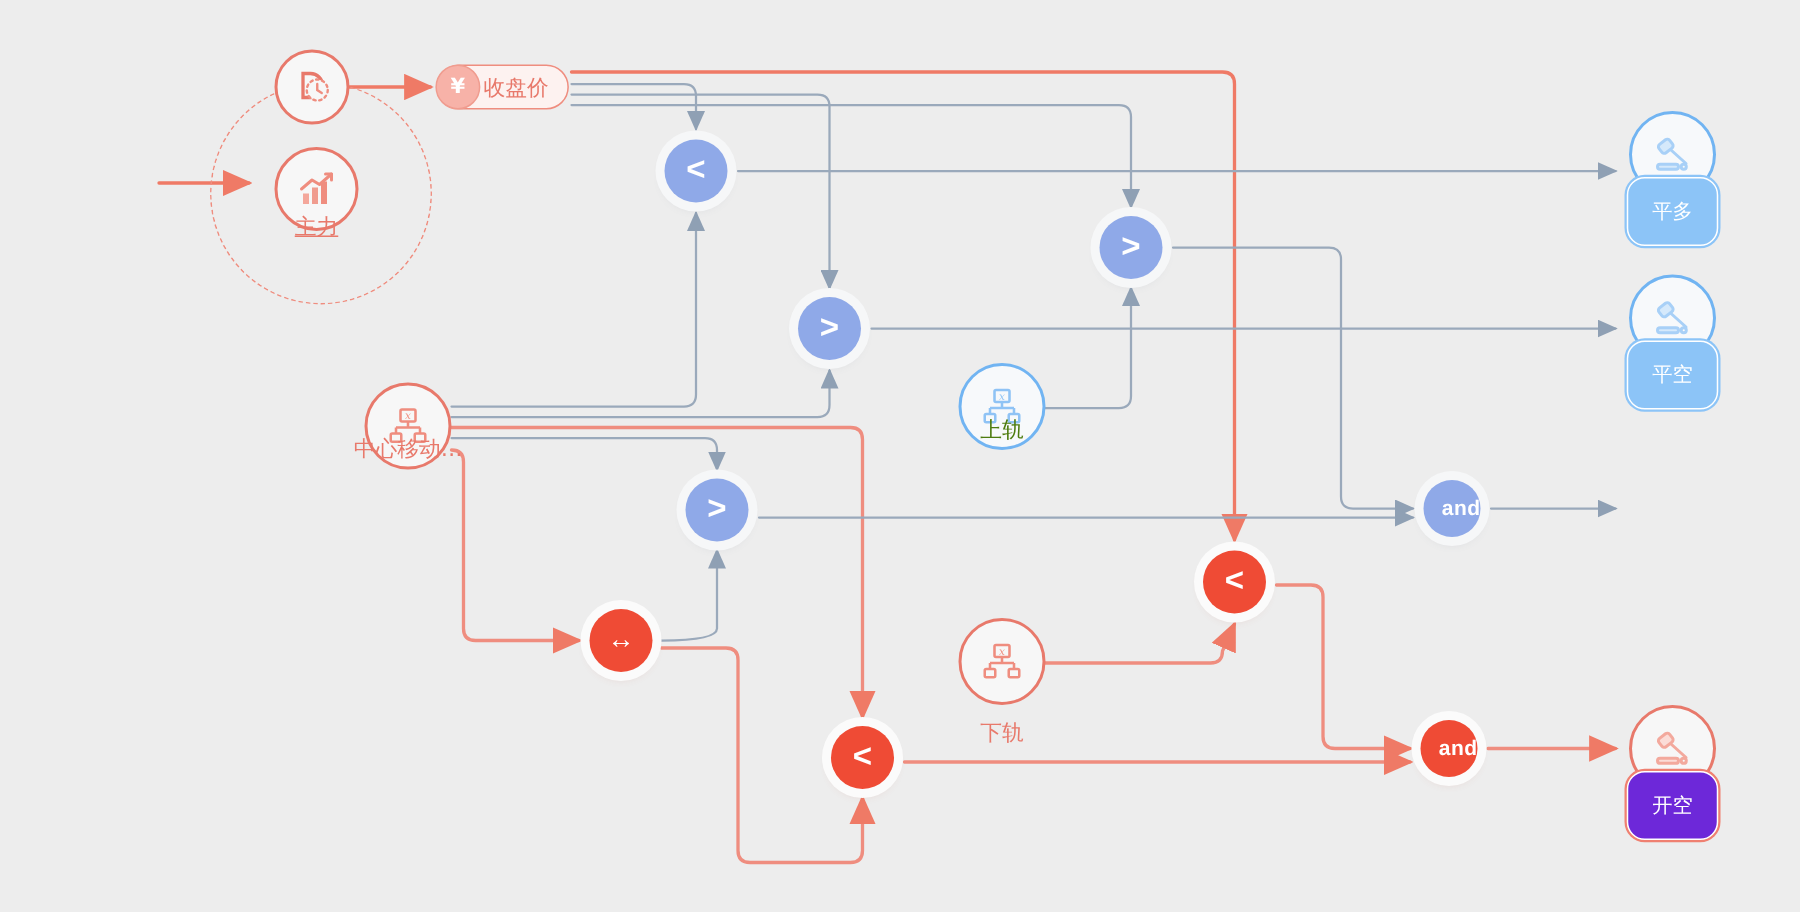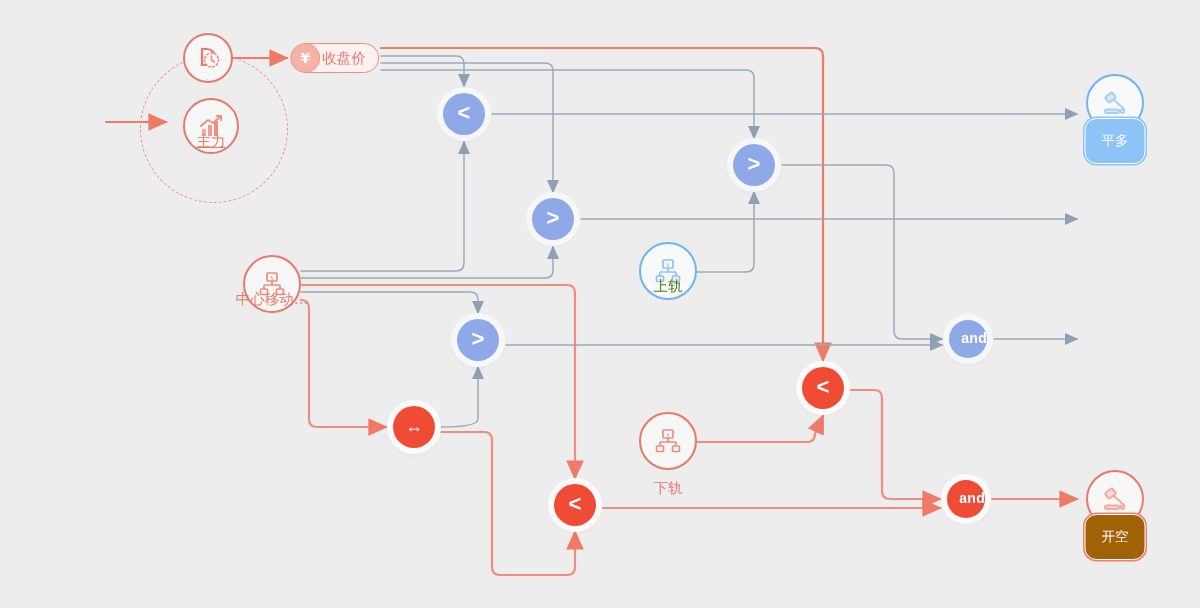--- a/index.html
+++ b/index.html
@@ -94,21 +94,21 @@
     border-radius:12px;
     background:#8cc4f7;
     border:1.5px solid #ffffff;
     color:#fff;
     font-size:13.5px;
     padding:13px 16px;
     white-space:nowrap;
     font-family:"DejaVu Sans","Liberation Sans",sans-serif;
     box-shadow:0 0 0 1.5px #8cc4f7;
   }
-  .badge.red{background:#a16207;box-shadow:0 0 0 1.5px #ef8071;}
+  .badge.red{background:#6d28d9;box-shadow:0 0 0 1.5px #ef8071;}
 
   svg.ic{display:block;}
 </style>
 </head>
 <body>
 
 <div id="canvas">
 
   <svg id="edges" viewBox="0 0 1200 608">
     <defs>
@@ -192,21 +192,21 @@
           <g>
             <rect x="6" y="18" width="4" height="7" fill="#f4a79b"></rect>
             <rect x="12" y="14" width="4" height="11" fill="#f09c8f"></rect>
             <rect x="18" y="10" width="4" height="15" fill="#ef8d7f"></rect>
             <path d="M5 15 L12 9 L17 12 L25 5" fill="none" stroke="#ef8d7f" stroke-width="2" stroke-linecap="round" stroke-linejoin="round"></path>
             <path d="M21 5 h4 v4" fill="none" stroke="#ef8d7f" stroke-width="2" stroke-linecap="round" stroke-linejoin="round"></path>
           </g>
         </svg>
       </span>
     </div>
-    <div class="lbl" style="top:34px;text-decoration:underline;">主力</div>
+    <div class="lbl" style="top:44px;text-decoration:underline;">主力</div>
   </div>
 
   <div class="pill" style="left:335px;top:58px;">
     <span class="yen">¥</span>
     <span>收盘价</span>
   </div>
 
   <div class="node" style="left:272px;top:284px;">
     <div class="circ outline" style="width:58px;height:58px;">
       <span>
@@ -313,20 +313,35 @@
             <path d="M15 13 L25 22"></path>
             <rect x="6" y="22.5" width="14" height="3.4" rx="1.7" fill="#d5e9fb"></rect>
             <circle cx="23.5" cy="24.2" r="1.7"></circle>
           </g>
         </svg>
       </span>
     </div>
     <div class="badge">平多</div>
   </div>
 
+  <div class="node" style="left:1115px;top:212px;">
+    <div class="circ outline blue" style="width:58px;height:58px;">
+      <span>
+        <svg class="ic" width="32" height="32" viewBox="0 0 32 32">
+          <g fill="none" stroke="#a8d0f7" stroke-width="2" stroke-linecap="round" stroke-linejoin="round">
+            <rect x="7" y="7" width="9" height="7" rx="2" transform="rotate(-38 11.5 10.5)" fill="#d5e9fb"></rect>
+            <path d="M15 13 L25 22"></path>
+            <rect x="6" y="22.5" width="14" height="3.4" rx="1.7" fill="#d5e9fb"></rect>
+            <circle cx="23.5" cy="24.2" r="1.7"></circle>
+          </g>
+        </svg>
+      </span>
+    </div>
+    <div class="badge">平空</div>
+  </div>
 
 
   <div class="node" style="left:1115px;top:499px;">
     <div class="circ outline" style="width:58px;height:58px;">
       <span>
         <svg class="ic" width="32" height="32" viewBox="0 0 32 32">
           <g fill="none" stroke="#f3a99d" stroke-width="2" stroke-linecap="round" stroke-linejoin="round">
             <rect x="7" y="7" width="9" height="7" rx="2" transform="rotate(-38 11.5 10.5)" fill="#fbdcd7"></rect>
             <path d="M15 13 L25 22"></path>
             <rect x="6" y="22.5" width="14" height="3.4" rx="1.7" fill="#fbdcd7"></rect>

